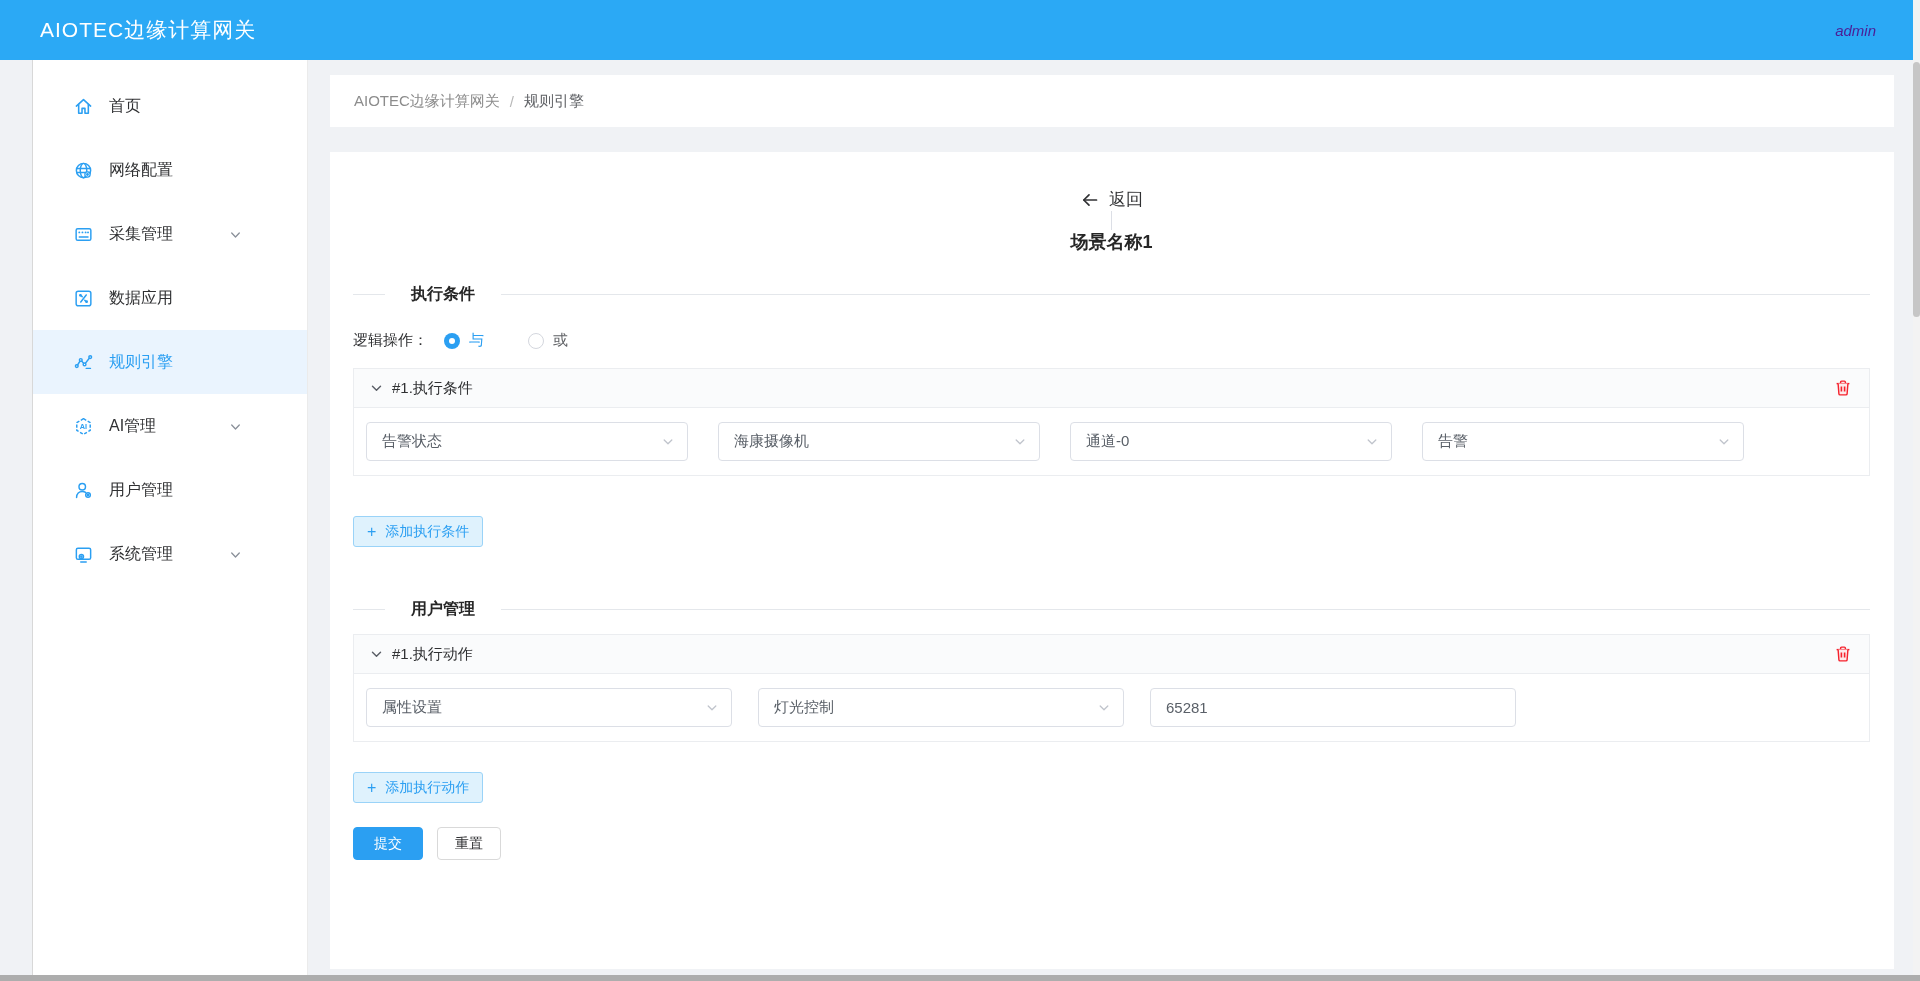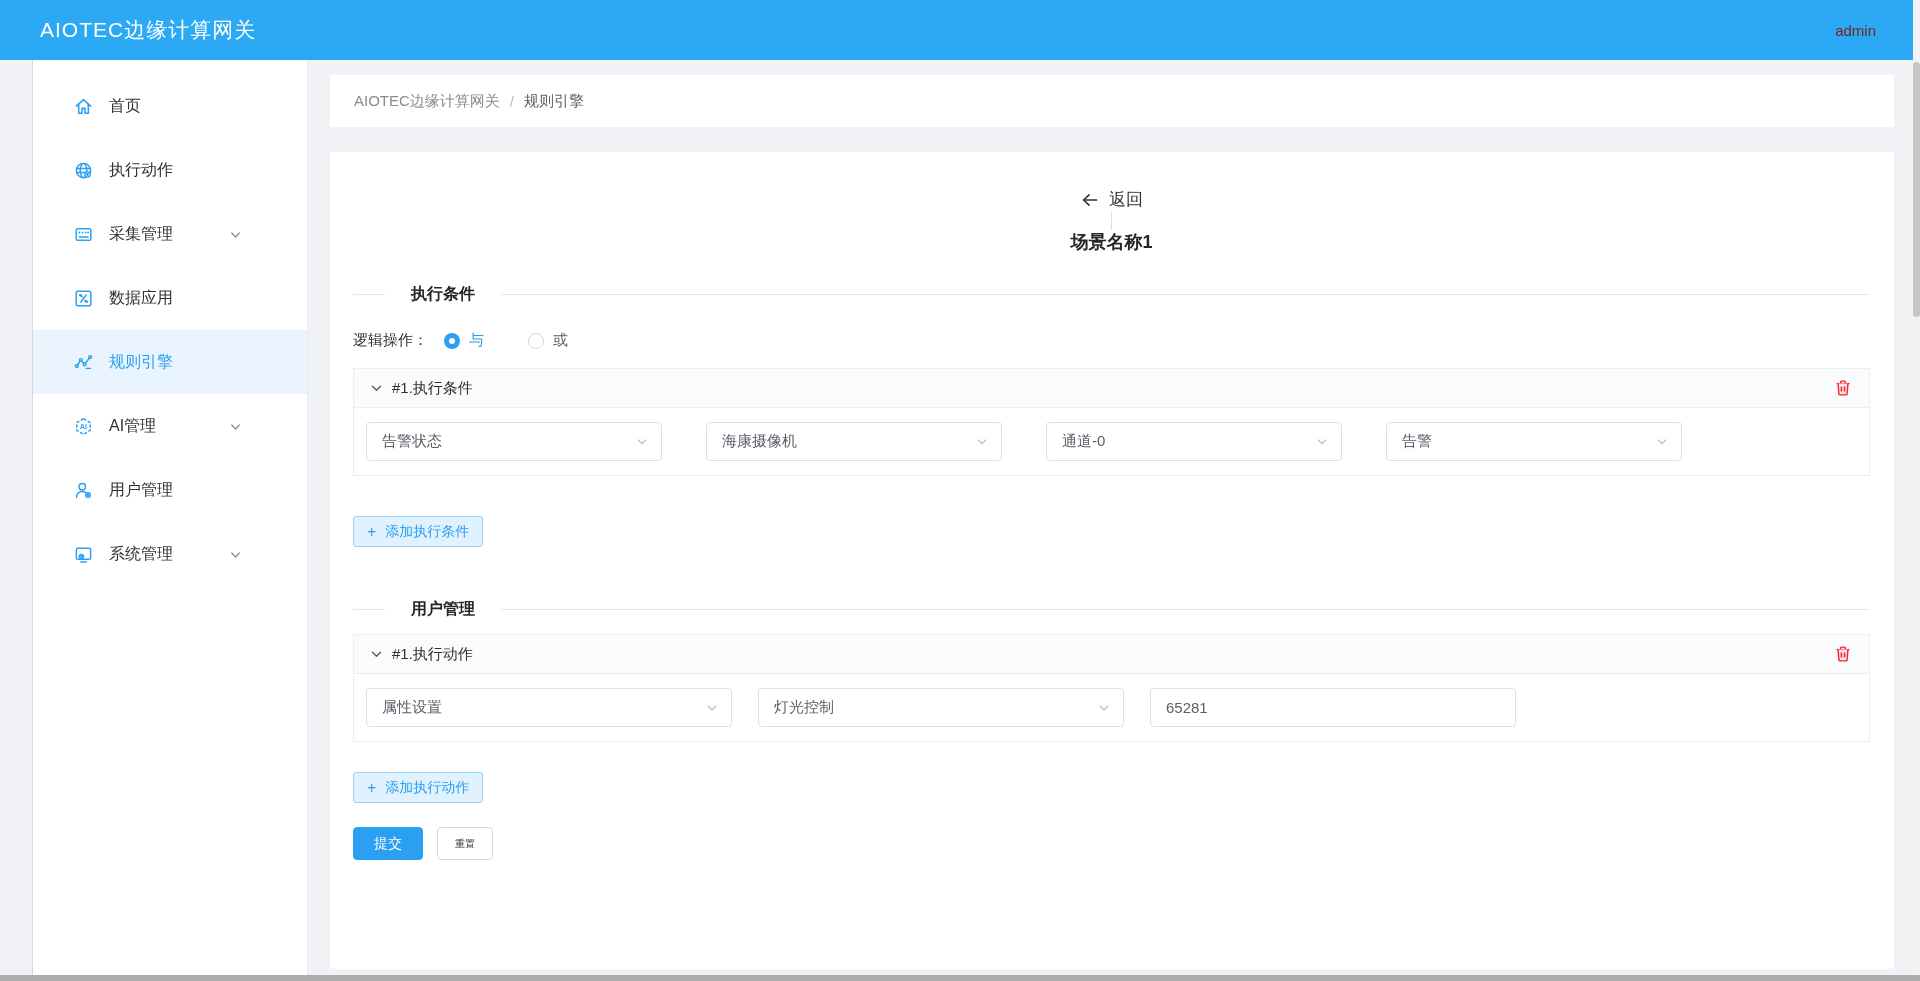--- a/index.html
+++ b/index.html
@@ -3,21 +3,21 @@
 <meta charset="utf-8">
 <style>
   * { margin:0; padding:0; box-sizing:border-box; }
   html,body { width:1920px; height:981px; overflow:hidden;
     font-family:"Liberation Sans", sans-serif; background:#F0F2F5; }
 
   
   .app-header { height:60px; background:#2BA9F5; display:flex; align-items:center;
     justify-content:space-between; padding:0 44px 0 40px; position:relative; z-index:5; }
   .app-title { color:#FFFFFF; font-size:21px; letter-spacing:1px; }
-  .header-user { color:#7f1d1d; font-size:15px; }
+  .header-user { color:#4c1d95; font-size:15px;font-style:italic; }
 
   
   .layout { display:flex; height:915px; }
 
   
   .sidebar { width:276px; background:#FFFFFF; border-right:1px solid #EBEBEB;
     border-left:1px solid #D8D8D8; padding-top:14px; flex-shrink:0;margin-left:32px; }
   .side-item { height:64px; display:flex; align-items:center; padding-left:40px;
     cursor:pointer; position:relative; color:#303133; }
   .side-item .s-icon { width:21px; height:21px; color:#2B9FF2; display:inline-flex; flex-shrink:0; }
@@ -78,41 +78,41 @@
   .trash-btn svg { width:100%; height:100%; }
   .panel-body { background:#FFFFFF; padding:14px 12px; display:flex; align-items:center; }
 
   
   .ui-select { height:39px; border:1px solid #DCDFE6; border-radius:4px; background:#FFFFFF;
     display:flex; align-items:center; padding:0 34px 0 15px; position:relative; cursor:pointer; }
   .ui-select .sel-text { font-size:15px; color:#5A6068; white-space:nowrap; overflow:hidden; }
   .sel-arrow { position:absolute; right:12px; top:50%; transform:translateY(-50%);
     width:14px; height:14px; color:#C0C4CC; display:inline-flex; }
   .sel-arrow svg { width:100%; height:100%; }
-  .cond-body .ui-select { width:296px; margin-right:44px;align-items:center; }
+  .cond-body .ui-select { width:322px; margin-right:30px;align-items:center; }
   .act-body .ui-select { width:366px; margin-right:26px; }
   .ui-input { height:39px; width:366px; border:1px solid #DCDFE6; border-radius:4px;
     padding:0 15px; font-size:15px; color:#5A6068; outline:none;
     font-family:"Liberation Sans", sans-serif; }
 
   
   .add-btn { display:inline-flex; align-items:center; height:31px; padding:0 13px;
     background:#DFF2FD; border:1px solid #9AD3F8; border-radius:3px; cursor:pointer; }
   .add-btn .plus { font-size:16px; color:#2B9FF2; margin-right:9px; font-weight:400; }
   .add-btn .add-label { font-size:14px; color:#2B9FF2; }
   .add-cond { margin-top:40px; }
   .add-act { margin-top:30px; }
 
   
   .submit-row { display:flex; align-items:center; margin-top:24px; }
   .btn-primary { height:33px; padding:0 20px; background:#2B9FF2; border:1px solid #2B9FF2;
     border-radius:4px; color:#FFFFFF; font-size:14px; cursor:pointer;
     font-family:"Liberation Sans", sans-serif; }
   .btn-default { height:33px; padding:0 17px; background:#FFFFFF; border:1px solid #D9D9D9;
-    border-radius:4px; color:#303133; font-size:10px; margin-left:14px; cursor:pointer;
+    border-radius:4px; color:#303133; font-size:14px; margin-left:14px; cursor:pointer;
     font-family:"Liberation Sans", sans-serif; }
 
   
   .v-scrollbar { position:fixed; top:0; right:0; width:7px; height:981px; background:#F3F3F3; z-index:20; }
   .v-thumb { position:absolute; top:62px; right:0; width:7px; height:255px; background:#C6C6C6; border-radius:4px; }
   .h-scrollbar { position:fixed; left:0; bottom:0; width:1920px; height:6px; background:#ADADAD; z-index:21; }
 </style>
 </head>
 <body>
 
@@ -138,21 +138,21 @@
     <div class="side-item">
       <span class="s-icon">
         <svg viewBox="0 0 20 20" fill="none" stroke="currentColor" stroke-width="1.4">
             <circle cx="10" cy="10" r="6.8"></circle>
             <ellipse cx="10" cy="10" rx="3.1" ry="6.8"></ellipse>
             <path d="M3.4 8 H16.6 M3.4 12 H16.6"></path>
             <circle cx="13.8" cy="13.8" r="2.5" fill="#FFFFFF" stroke-width="1.2"></circle>
             <circle cx="13.8" cy="13.8" r="0.7"></circle>
           </svg>
       </span>
-      <span class="s-label">执行动作</span>
+      <span class="s-label">网络配置</span>
     </div>
 
     <div class="side-item">
       <span class="s-icon">
         <svg viewBox="0 0 20 20" fill="none" stroke="currentColor" stroke-width="1.4">
             <rect x="3" y="4.5" width="14" height="11" rx="1.5"></rect>
             <path d="M6 8 H6.02 M9 8 H9.02 M12 8 H12.02 M14.3 8 H14.32" stroke-width="1.8" stroke-linecap="round"></path>
             <path d="M6 12.3 H14.3" stroke-linecap="round"></path>
           </svg>
       </span>

